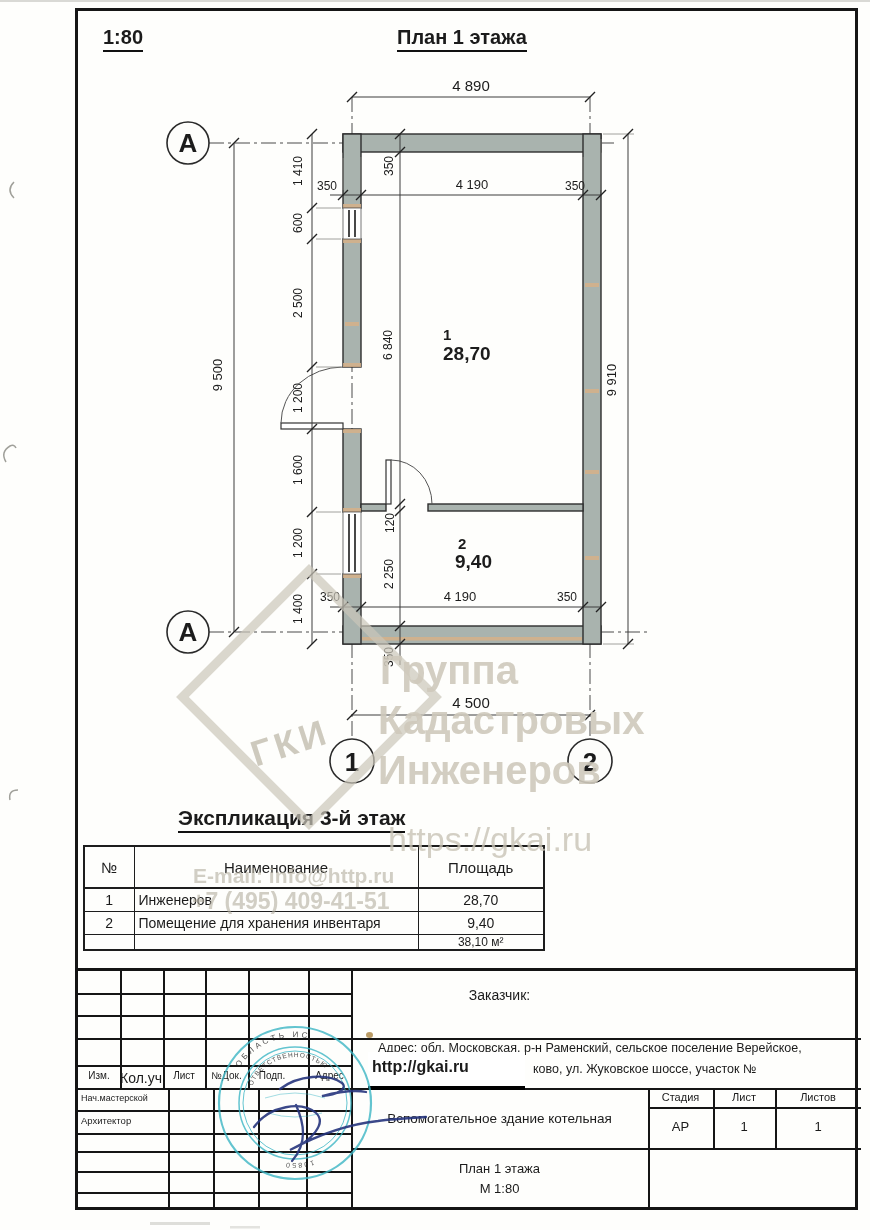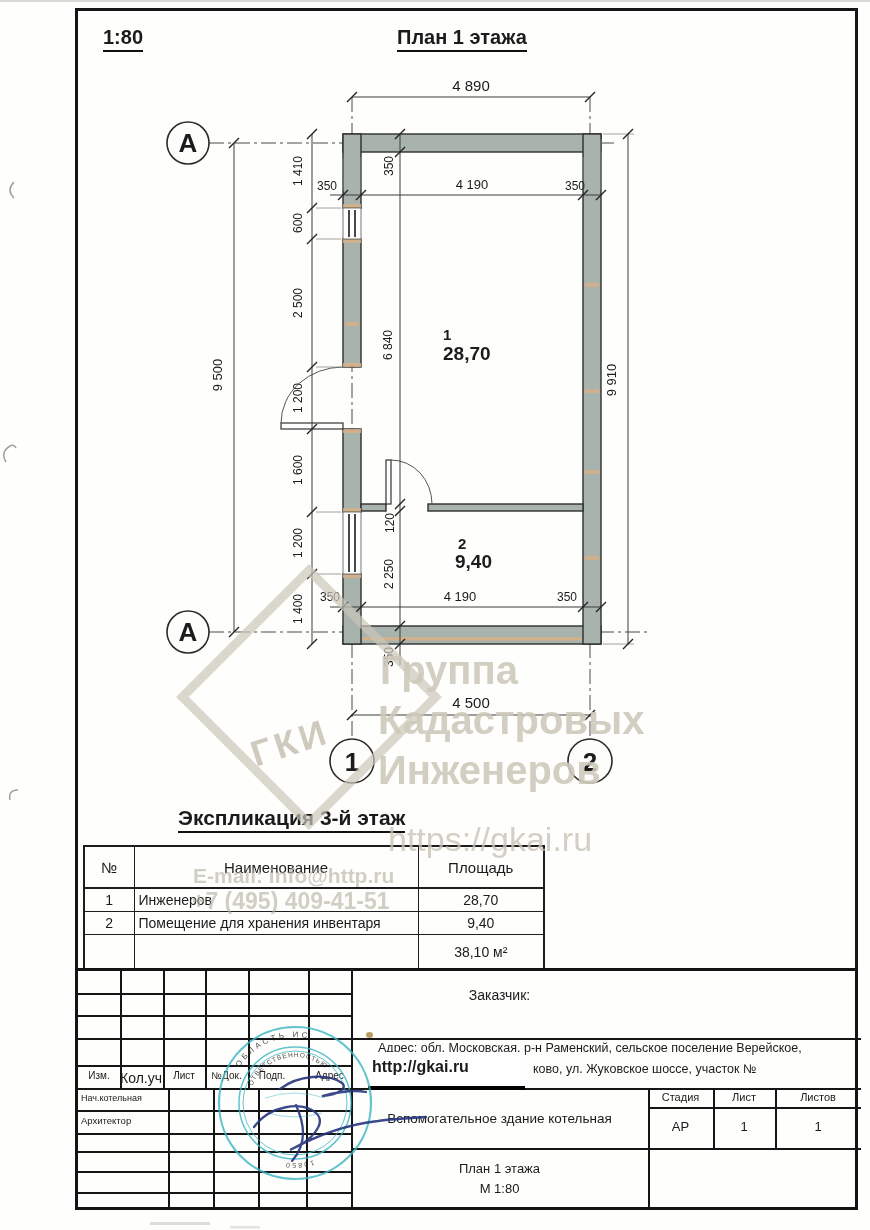--- a/index.html
+++ b/index.html
@@ -187,21 +187,21 @@
     <tr style="height:23px;font-size:14px;">
       <td class="c0">1</td>
       <td>Инженеров</td>
       <td class="c2">28,70</td>
     </tr>
     <tr style="height:23px;font-size:14px;">
       <td class="c0">2</td>
       <td>Помещение для хранения инвентаря</td>
       <td class="c2">9,40</td>
     </tr>
-    <tr style="height:36px;font-size:14px;">
+    <tr style="height:16px;font-size:12px;">
       <td class="c0"></td>
       <td></td>
       <td class="c2">38,10 м²</td>
     </tr>
   </tbody>
     </table>
 
   <div id="tblock" class="abs" style="left:75px;top:968px;width:783px;height:242px;">
 
     <div class="vl" style="left:273px;top:0;height:236px;"></div>
@@ -232,21 +232,21 @@
 
     <div class="vl" style="left:90px;top:117px;height:119px;"></div>
     <div class="vl" style="left:135px;top:117px;height:119px;"></div>
     <div class="vl" style="left:180px;top:117px;height:119px;"></div>
     <div class="vl" style="left:228px;top:117px;height:119px;"></div>
     <div class="hl" style="left:0;top:139px;width:273px;"></div>
     <div class="hl" style="left:0;top:162px;width:273px;"></div>
     <div class="hl" style="left:0;top:180px;width:273px;"></div>
     <div class="hl" style="left:0;top:200px;width:273px;"></div>
     <div class="hl" style="left:0;top:221px;width:273px;"></div>
-    <div class="tb-txt" style="left:3px;top:122px;font-size:9px;">Нач.котельная</div>
+    <div class="tb-txt" style="left:3px;top:122px;font-size:9px;">Нач.мастерской</div>
     <div class="tb-txt" style="left:3px;top:144px;font-size:9.5px;">Архитектор</div>
 
     <div class="tb-txt" style="left:273px;top:140px;width:297px;text-align:center;font-size:13.5px;">Вспомогательное здание котельная</div>
     <div class="hl" style="left:273px;top:177px;width:510px;"></div>
     <div class="tb-txt" style="left:273px;top:190px;width:297px;text-align:center;font-size:13px;">План 1 этажа</div>
     <div class="tb-txt" style="left:273px;top:210px;width:297px;text-align:center;font-size:13px;">М 1:80</div>
 
     <div class="vl" style="left:570px;top:117px;height:119px;"></div>
     <div class="vl" style="left:635px;top:117px;height:60px;"></div>
     <div class="vl" style="left:697px;top:117px;height:60px;"></div>

